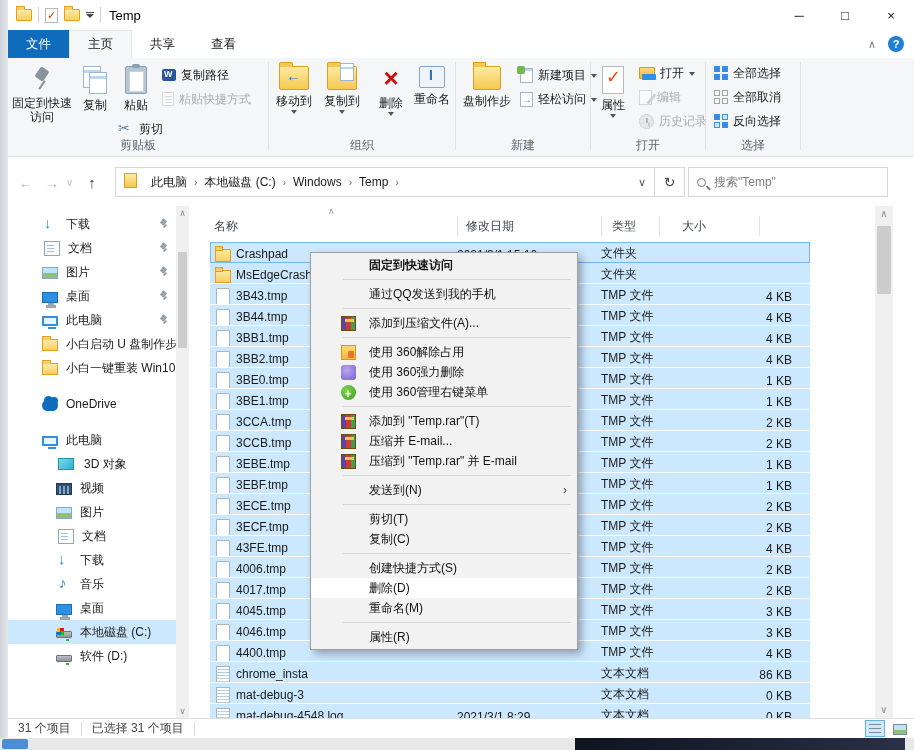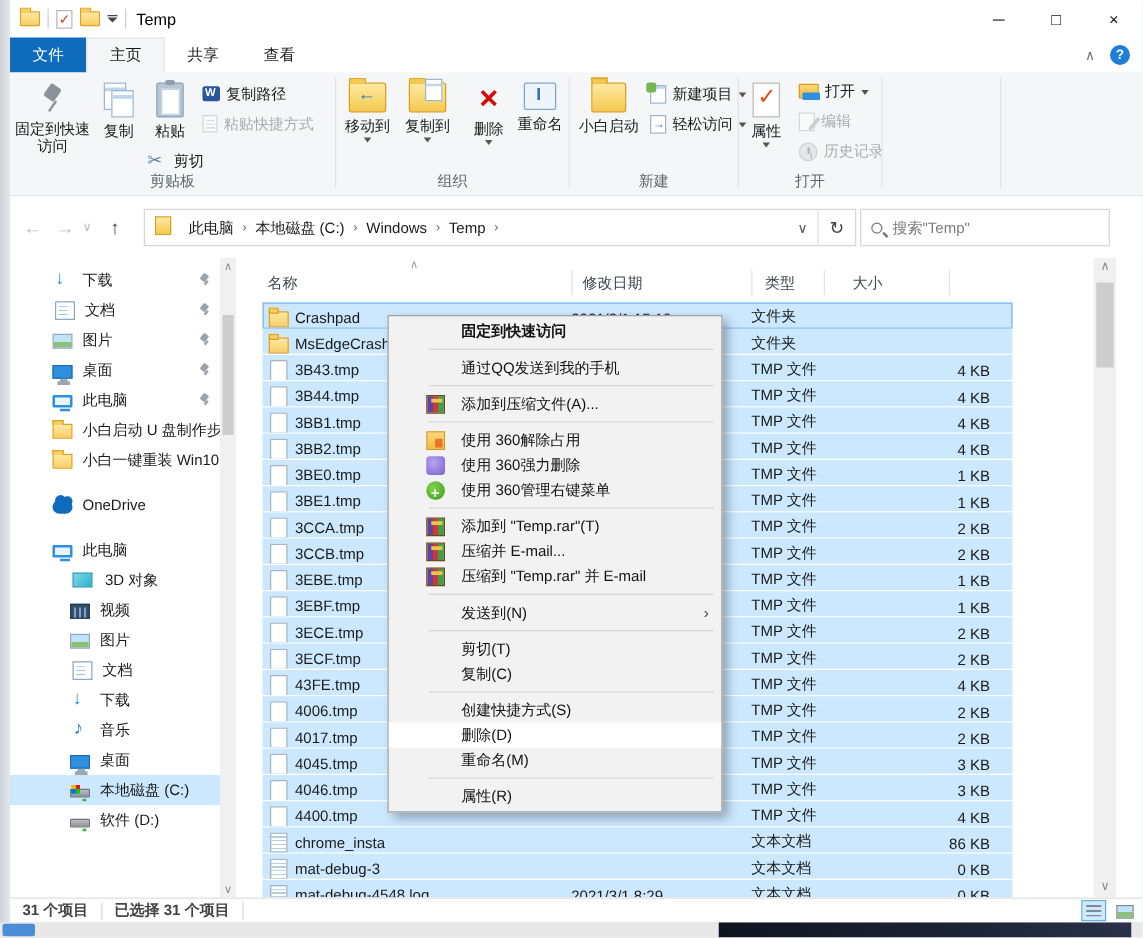--- a/index.html
+++ b/index.html
@@ -169,21 +169,21 @@
   .fi-folder { width:15px; }
   .fi-folder::after { content:""; position:absolute; left:0; top:3px; width:14px; height:11px; background:linear-gradient(#ffe9a2,#f7ce68); border:1px solid #e3a21a; }
   .fi-folder::before { content:""; position:absolute; left:0; top:0; width:6px; height:3px; background:#f7ce68; border:1px solid #e3a21a; z-index:1; }
   .fi-tmp::after { content:""; position:absolute; left:1px; top:0; width:12px; height:15px; background:#fff; border:1px solid #a9b4bd; border-radius:1px; }
   .fi-txt::after { content:""; position:absolute; left:1px; top:0; width:12px; height:15px; background:repeating-linear-gradient(#fff 0 2px, #b9cedd 2px 3px); border:1px solid #a9b4bd; }
   .fl-scroll { position:absolute; left:669px; top:0; width:18px; height:512px; background:#f0f0f0; }
   .fl-scroll .scroll-arrow { width:18px; font-size:10px; height:16px; line-height:16px; }
   .fl-thumb { position:absolute; left:2px; top:20px; width:14px; height:68px; background:#cdcdcd; }
 
   
-  .statusbar { position:absolute; left:0; top:718px; width:906px; height:20px; background:#fff; border-top:1px solid #e0e0e0; display:flex; align-items:center; color:#444;font-weight:bold; }
+  .statusbar { position:absolute; left:0; top:718px; width:906px; height:20px; background:#fff; border-top:1px solid #e0e0e0; display:flex; align-items:center; color:#444; }
   .sb-item { padding:0 10px; }
   .sb-sep { width:1px; height:14px; background:#d9d9d9; }
   .sb-views { position:absolute; right:6px; top:2px; display:flex; gap:6px; }
   .sb-view { width:18px; height:15px; position:relative; }
   .sb-view.active { background:#cfe8fb; outline:1px solid #66b0e3; }
   .sb-details::after { content:""; position:absolute; left:3px; top:3px; width:12px; height:9px; background:repeating-linear-gradient(#7e8a94 0 1.5px, transparent 1.5px 4px); }
   .sb-thumbs::after { content:""; position:absolute; left:3px; top:3px; width:12px; height:9px; background:linear-gradient(180deg,#bfe3f7 55%,#8ec07a 55%); border:1px solid #7e8a94; }
 
   
   .context-menu { position:absolute; left:310px; top:252px; width:268px; background:#f2f2f2; border:1px solid #a0a0a0; box-shadow:4px 4px 8px rgba(0,0,0,.3); padding:2px 0; z-index:50; }
@@ -291,21 +291,21 @@
           <span class="ric ric-rename"></span>
           <span class="lbl">重命名</span>
         </div>
         <div class="rgroup-label">组织</div>
       </div>
       <div class="rgroup-sep" style="left:447px"></div>
 
       <div class="rgroup" style="left:448px;width:134px">
         <div class="rbtn-large" style="left:4px;width:54px">
           <span class="ric ric-newfolder"></span>
-          <span class="lbl">小白启动</span>
+          <span class="lbl">盘制作步</span>
         </div>
         <div class="rbtn-small" style="left:60px;top:6px">
           <span class="ric ric-newitem"></span>
           <span>新建项目</span>
           <span class="caret-d"></span>
         </div>
         <div class="rbtn-small" style="left:60px;top:30px">
           <span class="ric ric-easy"></span>
           <span>轻松访问</span>
           <span class="caret-d"></span>
@@ -330,20 +330,50 @@
           <span>编辑</span>
         </div>
         <div class="rbtn-small disabled" style="left:44px;top:52px">
           <span class="ric ric-history"></span>
           <span>历史记录</span>
         </div>
         <div class="rgroup-label">打开</div>
       </div>
       <div class="rgroup-sep" style="left:697px"></div>
 
+      <div class="rgroup" style="left:698px;width:94px">
+        <div class="rbtn-small" style="left:4px;top:4px">
+          <span class="grid4 full">
+              <i></i>
+              <i></i>
+              <i></i>
+              <i></i>
+            </span>
+          <span>全部选择</span>
+        </div>
+        <div class="rbtn-small" style="left:4px;top:28px">
+          <span class="grid4 none">
+              <i></i>
+              <i></i>
+              <i></i>
+              <i></i>
+            </span>
+          <span>全部取消</span>
+        </div>
+        <div class="rbtn-small" style="left:4px;top:52px">
+          <span class="grid4 invert">
+              <i></i>
+              <i></i>
+              <i></i>
+              <i></i>
+            </span>
+          <span>反向选择</span>
+        </div>
+        <div class="rgroup-label">选择</div>
+      </div>
       <div class="rgroup-sep" style="left:792px"></div>
     </div>
 
     <div class="addressbar">
       <div class="nav-btns">
         <span class="nav-btn">←</span>
         <span class="nav-btn">→</span>
         <span class="nav-caret">∨</span>
         <span class="nav-btn nav-up">↑</span>
       </div>

